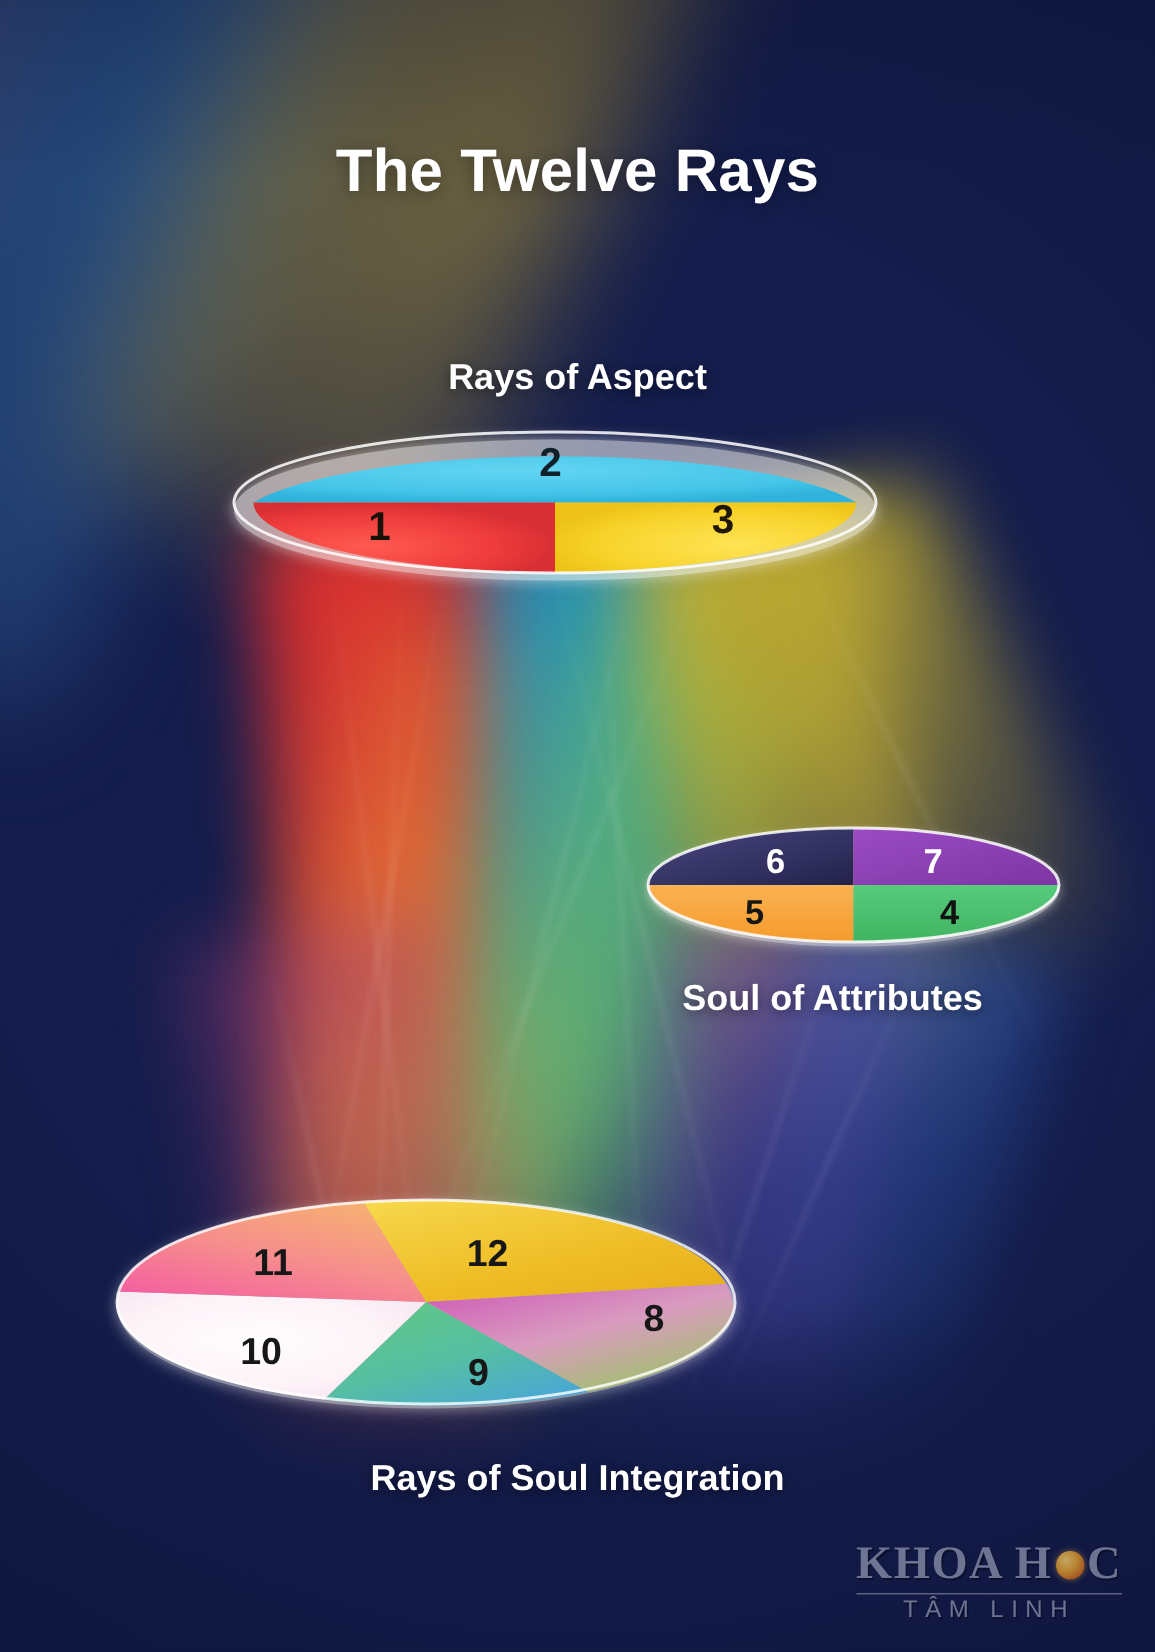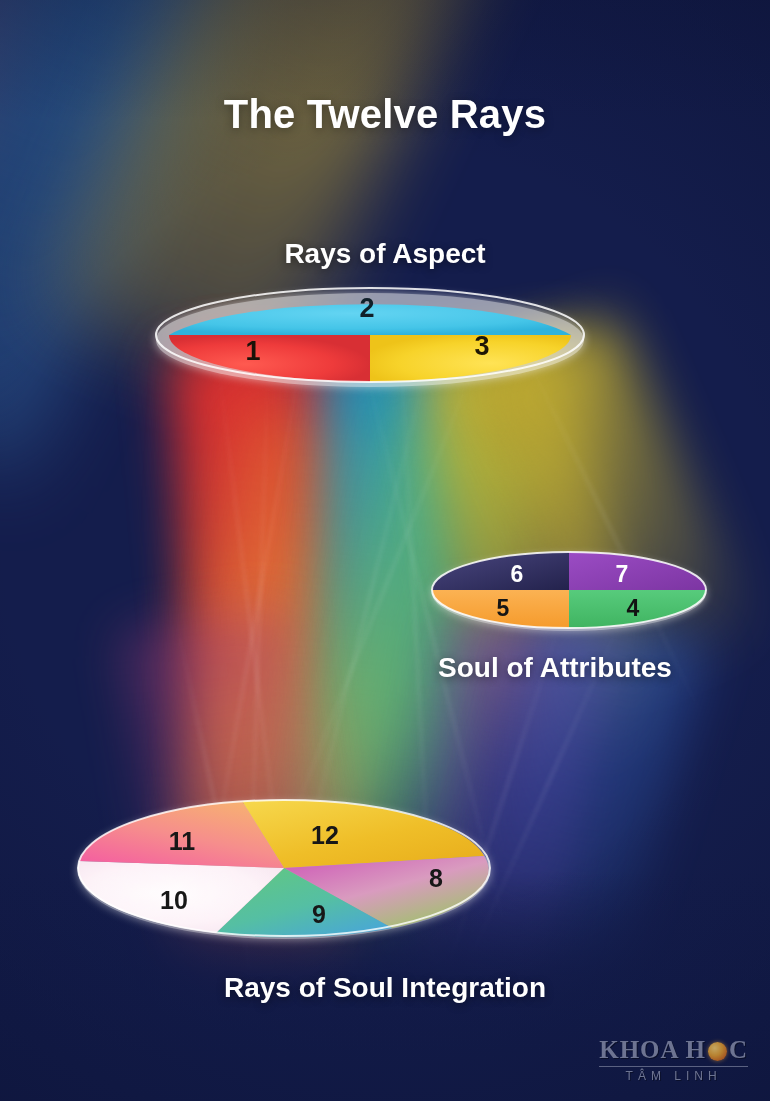--- a/index.html
+++ b/index.html
@@ -55,21 +55,21 @@
   .title{
     position:absolute;left:0;right:0;top:92px;
     text-align:center;
     color:#ffffff;
     font-size:40px;font-weight:bold;letter-spacing:.2px;
     text-shadow:0 2px 10px rgba(0,0,0,.35);
   }
   .caption{
     position:absolute;
     color:#ffffff;
-    font-size:28px;font-weight:bold;
+    font-size:24px;font-weight:bold;
     text-shadow:0 2px 8px rgba(0,0,0,.45);
     white-space:nowrap;
   }
   #cap-aspect{left:0;right:0;top:238px;text-align:center;}
   #cap-attributes{left:0;right:0;top:652px;text-align:center;padding-left:340px;}
   #cap-soul{left:0;right:0;top:972px;text-align:center;}
 
   
   .disc{position:absolute;}
   .disc svg{display:block;overflow:visible;}
@@ -79,35 +79,35 @@
     paint-order:stroke;
   }
 
   
   .wm{
     position:absolute;right:22px;bottom:18px;
     text-align:center;opacity:.75;
   }
   .wm-top{
     display:flex;align-items:center;justify-content:center;gap:1px;
-    font-size:25px;font-weight:bold;letter-spacing:1px;
+    font-size:31px;font-weight:bold;letter-spacing:1px;
     color:#8d93ad;
     font-family:"Liberation Serif","DejaVu Serif",serif;
     text-shadow:1px 1px 0 rgba(0,0,0,.5);
   }
   .wm-globe{
     display:inline-block;width:19px;height:19px;border-radius:50%;
     background:
       radial-gradient(circle at 35% 32%,#ffd56b 0%,#f0a72c 42%,#d9711a 72%,#a8470f 100%);
     box-shadow:0 0 4px rgba(255,180,60,.6);
     margin:0 1px;position:relative;top:1px;
   }
   .wm-rule{height:1px;background:#8d93ad;margin:2px 0 2px;opacity:.8;}
   .wm-bot{
-    font-size:12px;letter-spacing:5px;color:#8d93ad;
+    font-size:16px;letter-spacing:5px;color:#8d93ad;
     font-family:"Liberation Sans","DejaVu Sans",sans-serif;
     text-shadow:1px 1px 0 rgba(0,0,0,.45);
   }
 </style>
 </head>
 <body>
 
 <div id="stage" style="background: rgb(20, 29, 76);">
 
   <div class="bg">

